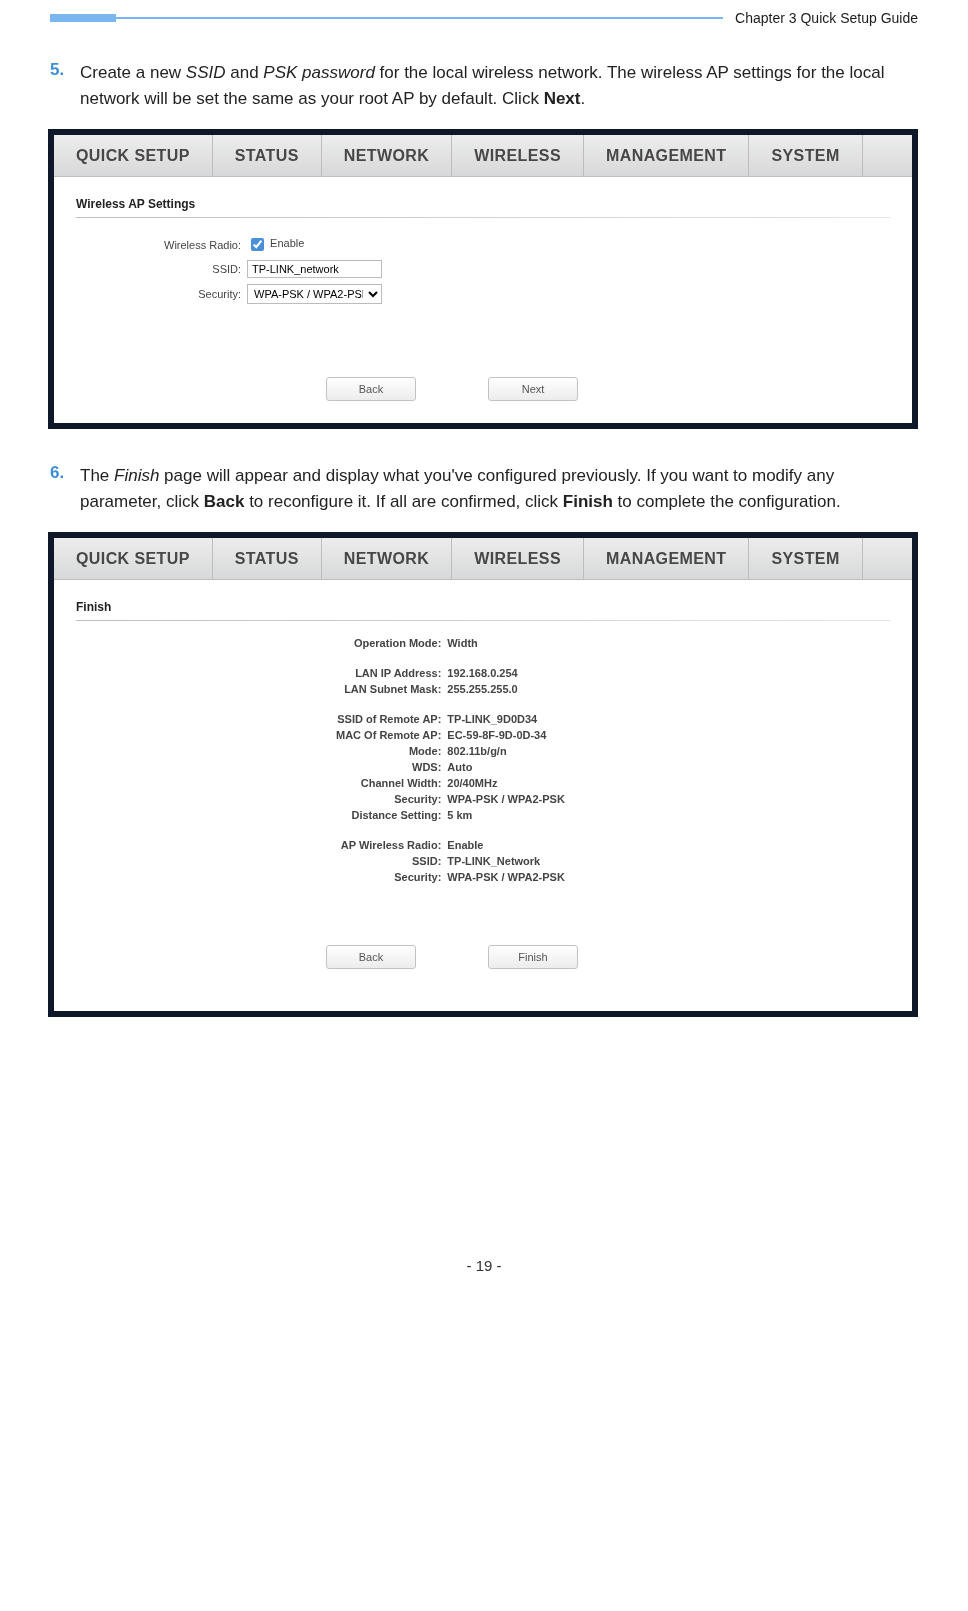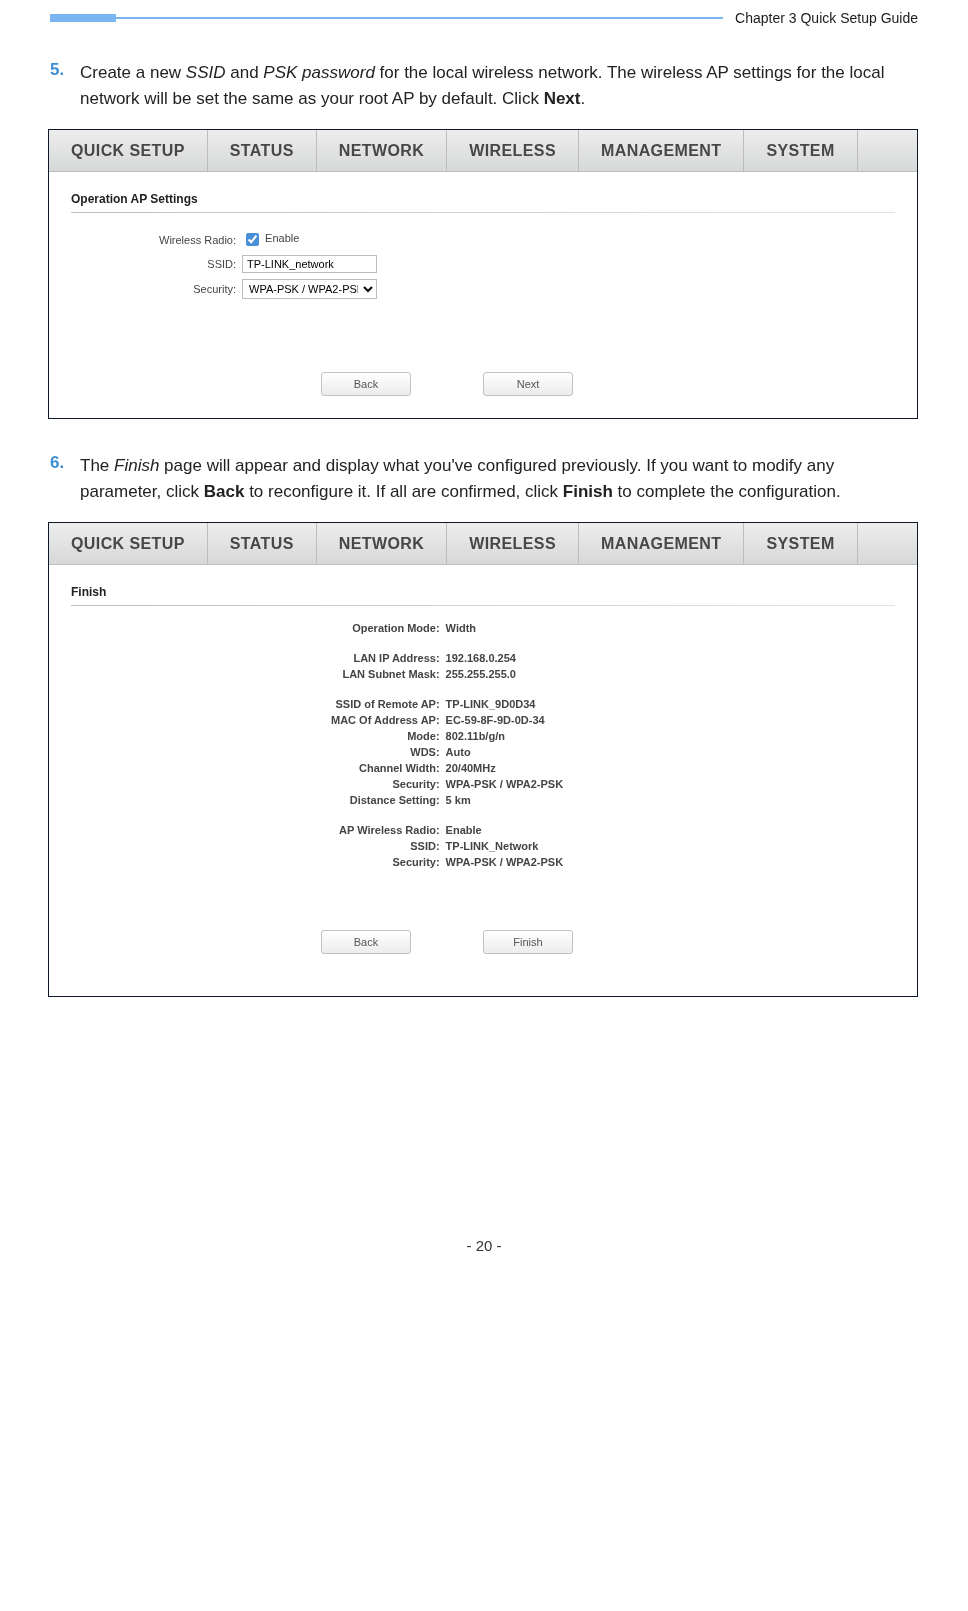--- a/index.html
+++ b/index.html
@@ -62,21 +62,21 @@
     font-size: 17px;
     line-height: 1.5;
     color: #222;
   }
   .step-text b { font-weight: 700; }
   .step-text .biw { font-weight: 400; font-style: italic; }
 
   
   .shot {
     margin: 18px 0 0 -2px;
-    border: 1px solid #0f172a;
+    border: 6px solid #0f172a;
     background: #ffffff;
     position: relative;
   }
   .tabs {
     display: flex;
     height: 42px;
     background: linear-gradient(#ededed, #d7d8d9);
     border-bottom: 1px solid #bdbdbd;
     font-family: Arial, sans-serif;
     font-size: 16px;
@@ -209,21 +209,21 @@
       <div class="tabs">
         <div class="tab">QUICK SETUP</div>
         <div class="tab">STATUS</div>
         <div class="tab">NETWORK</div>
         <div class="tab">WIRELESS</div>
         <div class="tab">MANAGEMENT</div>
         <div class="tab">SYSTEM</div>
         <div class="tab filler"></div>
       </div>
       <div class="panel-body">
-        <div class="panel-title">Operation AP Settings</div>
+        <div class="panel-title">Wireless AP Settings</div>
         <div class="panel-underline"></div>
 
         <div class="form-rows">
           <div class="frow">
             <div class="flabel">Wireless Radio:</div>
             <div class="fval">
               <input type="checkbox" class="chk" checked="" style="">
               <span>Enable</span>
             </div>
           </div>
@@ -292,21 +292,21 @@
             </div>
           <div class="frow">
               <div class="flabel group-gap"></div>
               <div class="fval group-gap"></div>
             </div>
           <div class="frow">
               <div class="flabel">SSID of Remote AP:</div>
               <div class="fval">TP-LINK_9D0D34</div>
             </div>
           <div class="frow">
-              <div class="flabel">MAC Of Address AP:</div>
+              <div class="flabel">MAC Of Remote AP:</div>
               <div class="fval">EC-59-8F-9D-0D-34</div>
             </div>
           <div class="frow">
               <div class="flabel">Mode:</div>
               <div class="fval">802.11b/g/n</div>
             </div>
           <div class="frow">
               <div class="flabel">WDS:</div>
               <div class="fval">Auto</div>
             </div>
@@ -341,14 +341,14 @@
         </div>
 
         <div class="btn-row" style="margin-top:60px; margin-bottom:20px;">
           <div class="btn">Back</div>
           <div class="btn">Finish</div>
         </div>
       </div>
     </div>
   </div>
 
-  <div class="page-num">- 20 -</div>
+  <div class="page-num">- 19 -</div>
 </div>
 
 </body></html>

